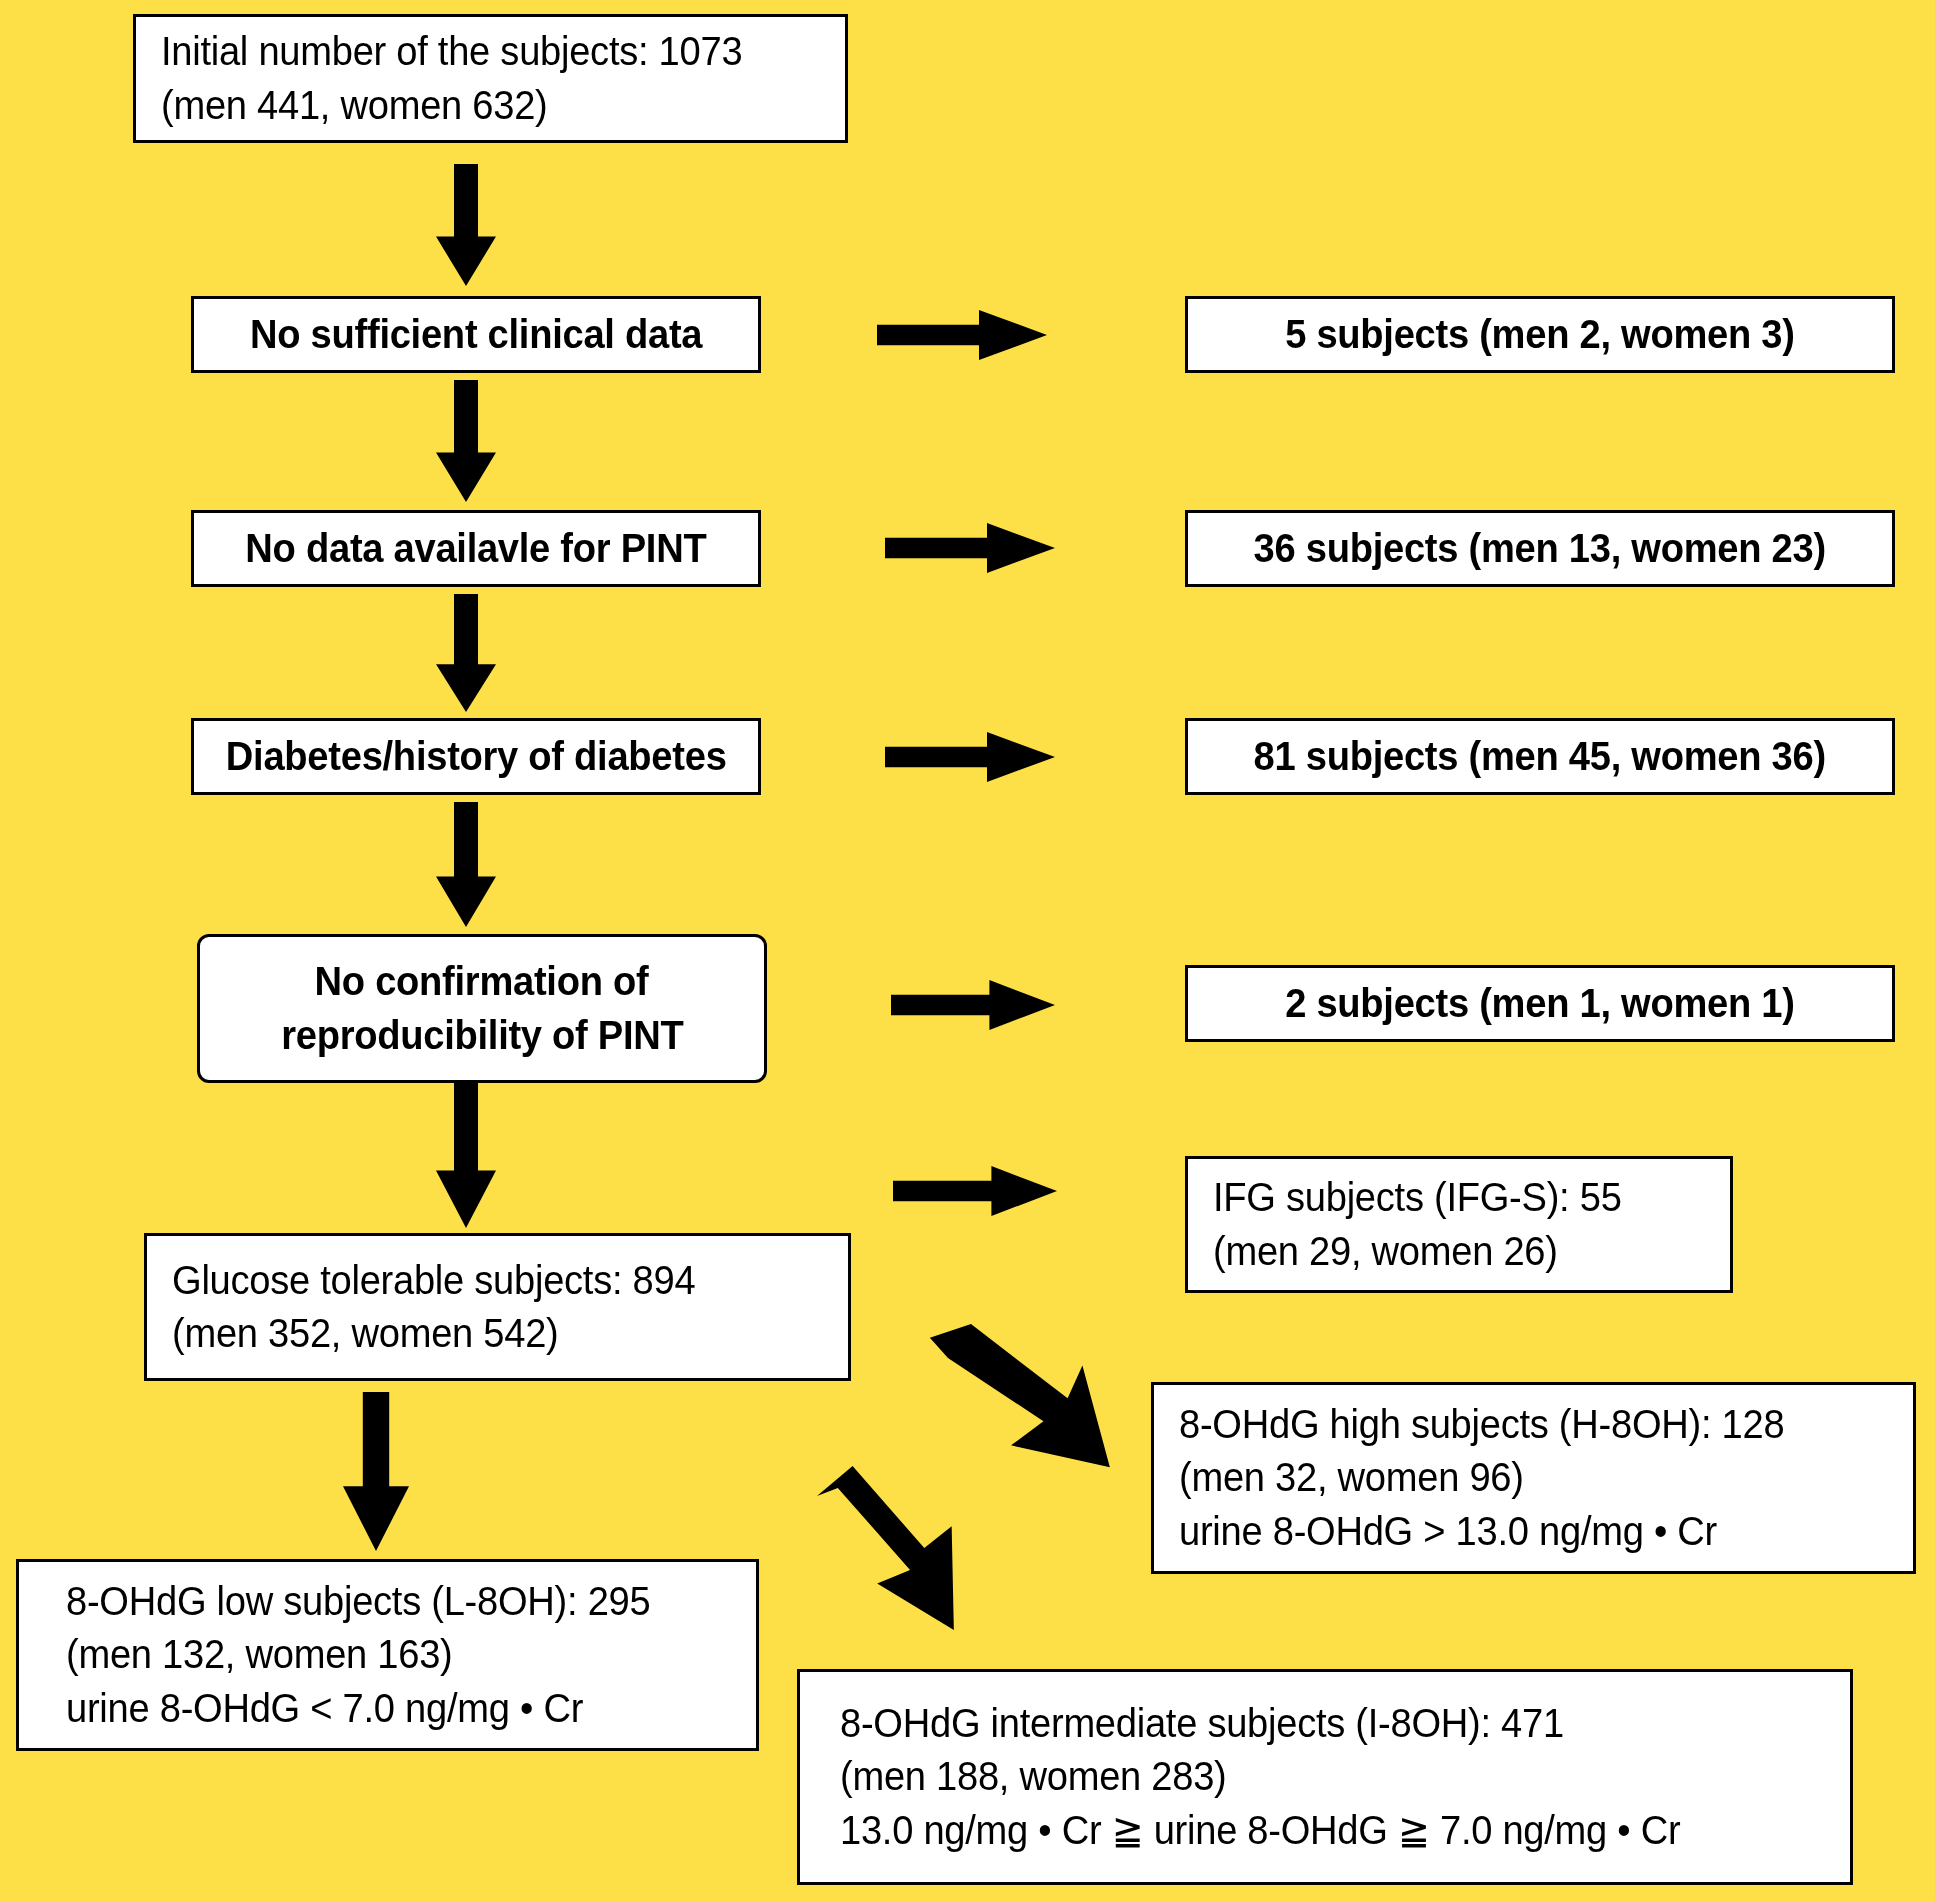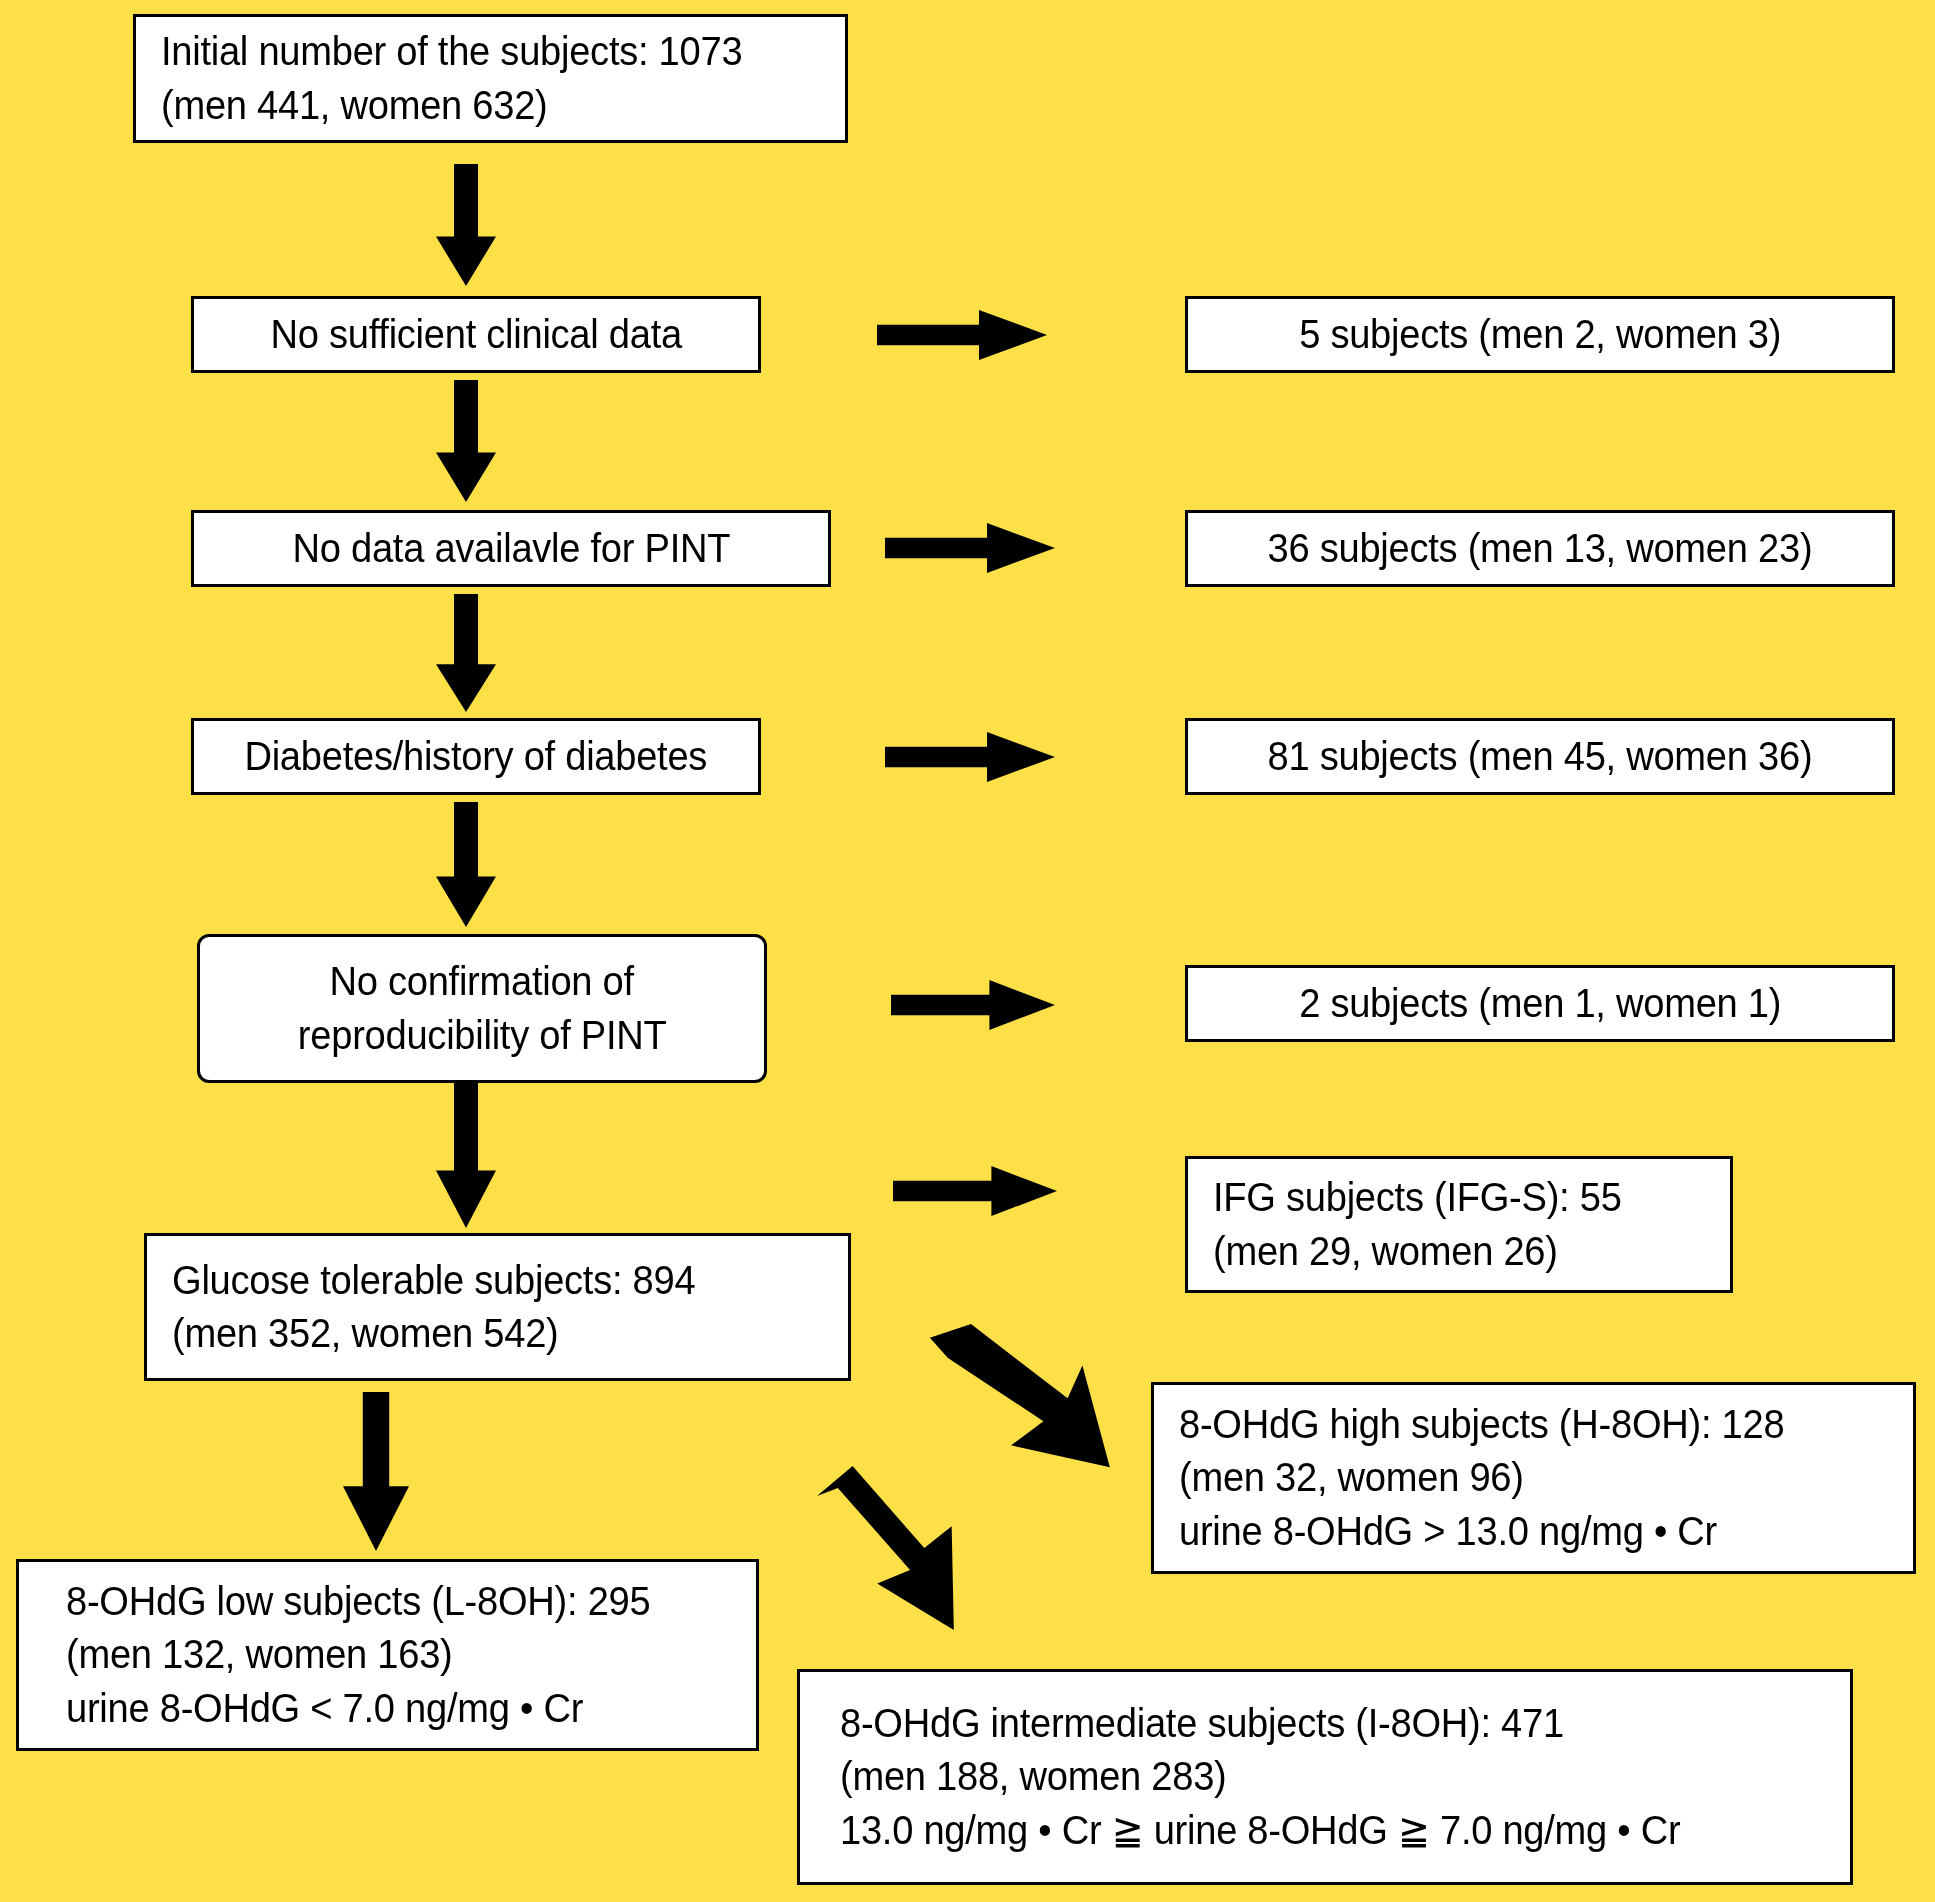--- a/index.html
+++ b/index.html
@@ -26,21 +26,21 @@
     font-size:41px;
     line-height:1.30;
     white-space:nowrap;
     letter-spacing:-0.3px;
     transform:scaleX(0.93);
     transform-origin:left center;
   }
   .box.ctr{align-items:center;}
   .box.ctr .ln{transform-origin:center center;}
   .pad-l{padding-left:25px;padding-right:13px;}
-  .pad-c{padding-left:11px;padding-right:11px;}
+  .pad-c{padding-left:11px;padding-right:11px;font-weight:bold;}
 
   
   .arrow{position:absolute;}
   .arrow svg{display:block;width:100%;height:100%;overflow:visible;}
   .arrow svg path, .arrow svg polygon{fill:#000000;}
 </style>
 </head>
 <body>
 
 <div id="page">
@@ -51,21 +51,21 @@
   </div>
 
   <div class="box ctr pad-c" style="left:191px; top:296px; width:570px; height:77px;">
     <span class="ln">No sufficient clinical data</span>
   </div>
 
   <div class="box ctr pad-c" style="left:1185px; top:296px; width:710px; height:77px;">
     <span class="ln">5 subjects (men 2, women 3)</span>
   </div>
 
-  <div class="box ctr pad-c" style="left:191px; top:510px; width:640px; height:77px;">
+  <div class="box ctr pad-c" style="left:191px; top:510px; width:570px; height:77px;">
     <span class="ln">No data availavle for PINT</span>
   </div>
 
   <div class="box ctr pad-c" style="left:1185px; top:510px; width:710px; height:77px;">
     <span class="ln">36 subjects (men 13, women 23)</span>
   </div>
 
   <div class="box ctr pad-c" style="left:191px; top:718px; width:570px; height:77px;">
     <span class="ln">Diabetes/history of diabetes</span>
   </div>

